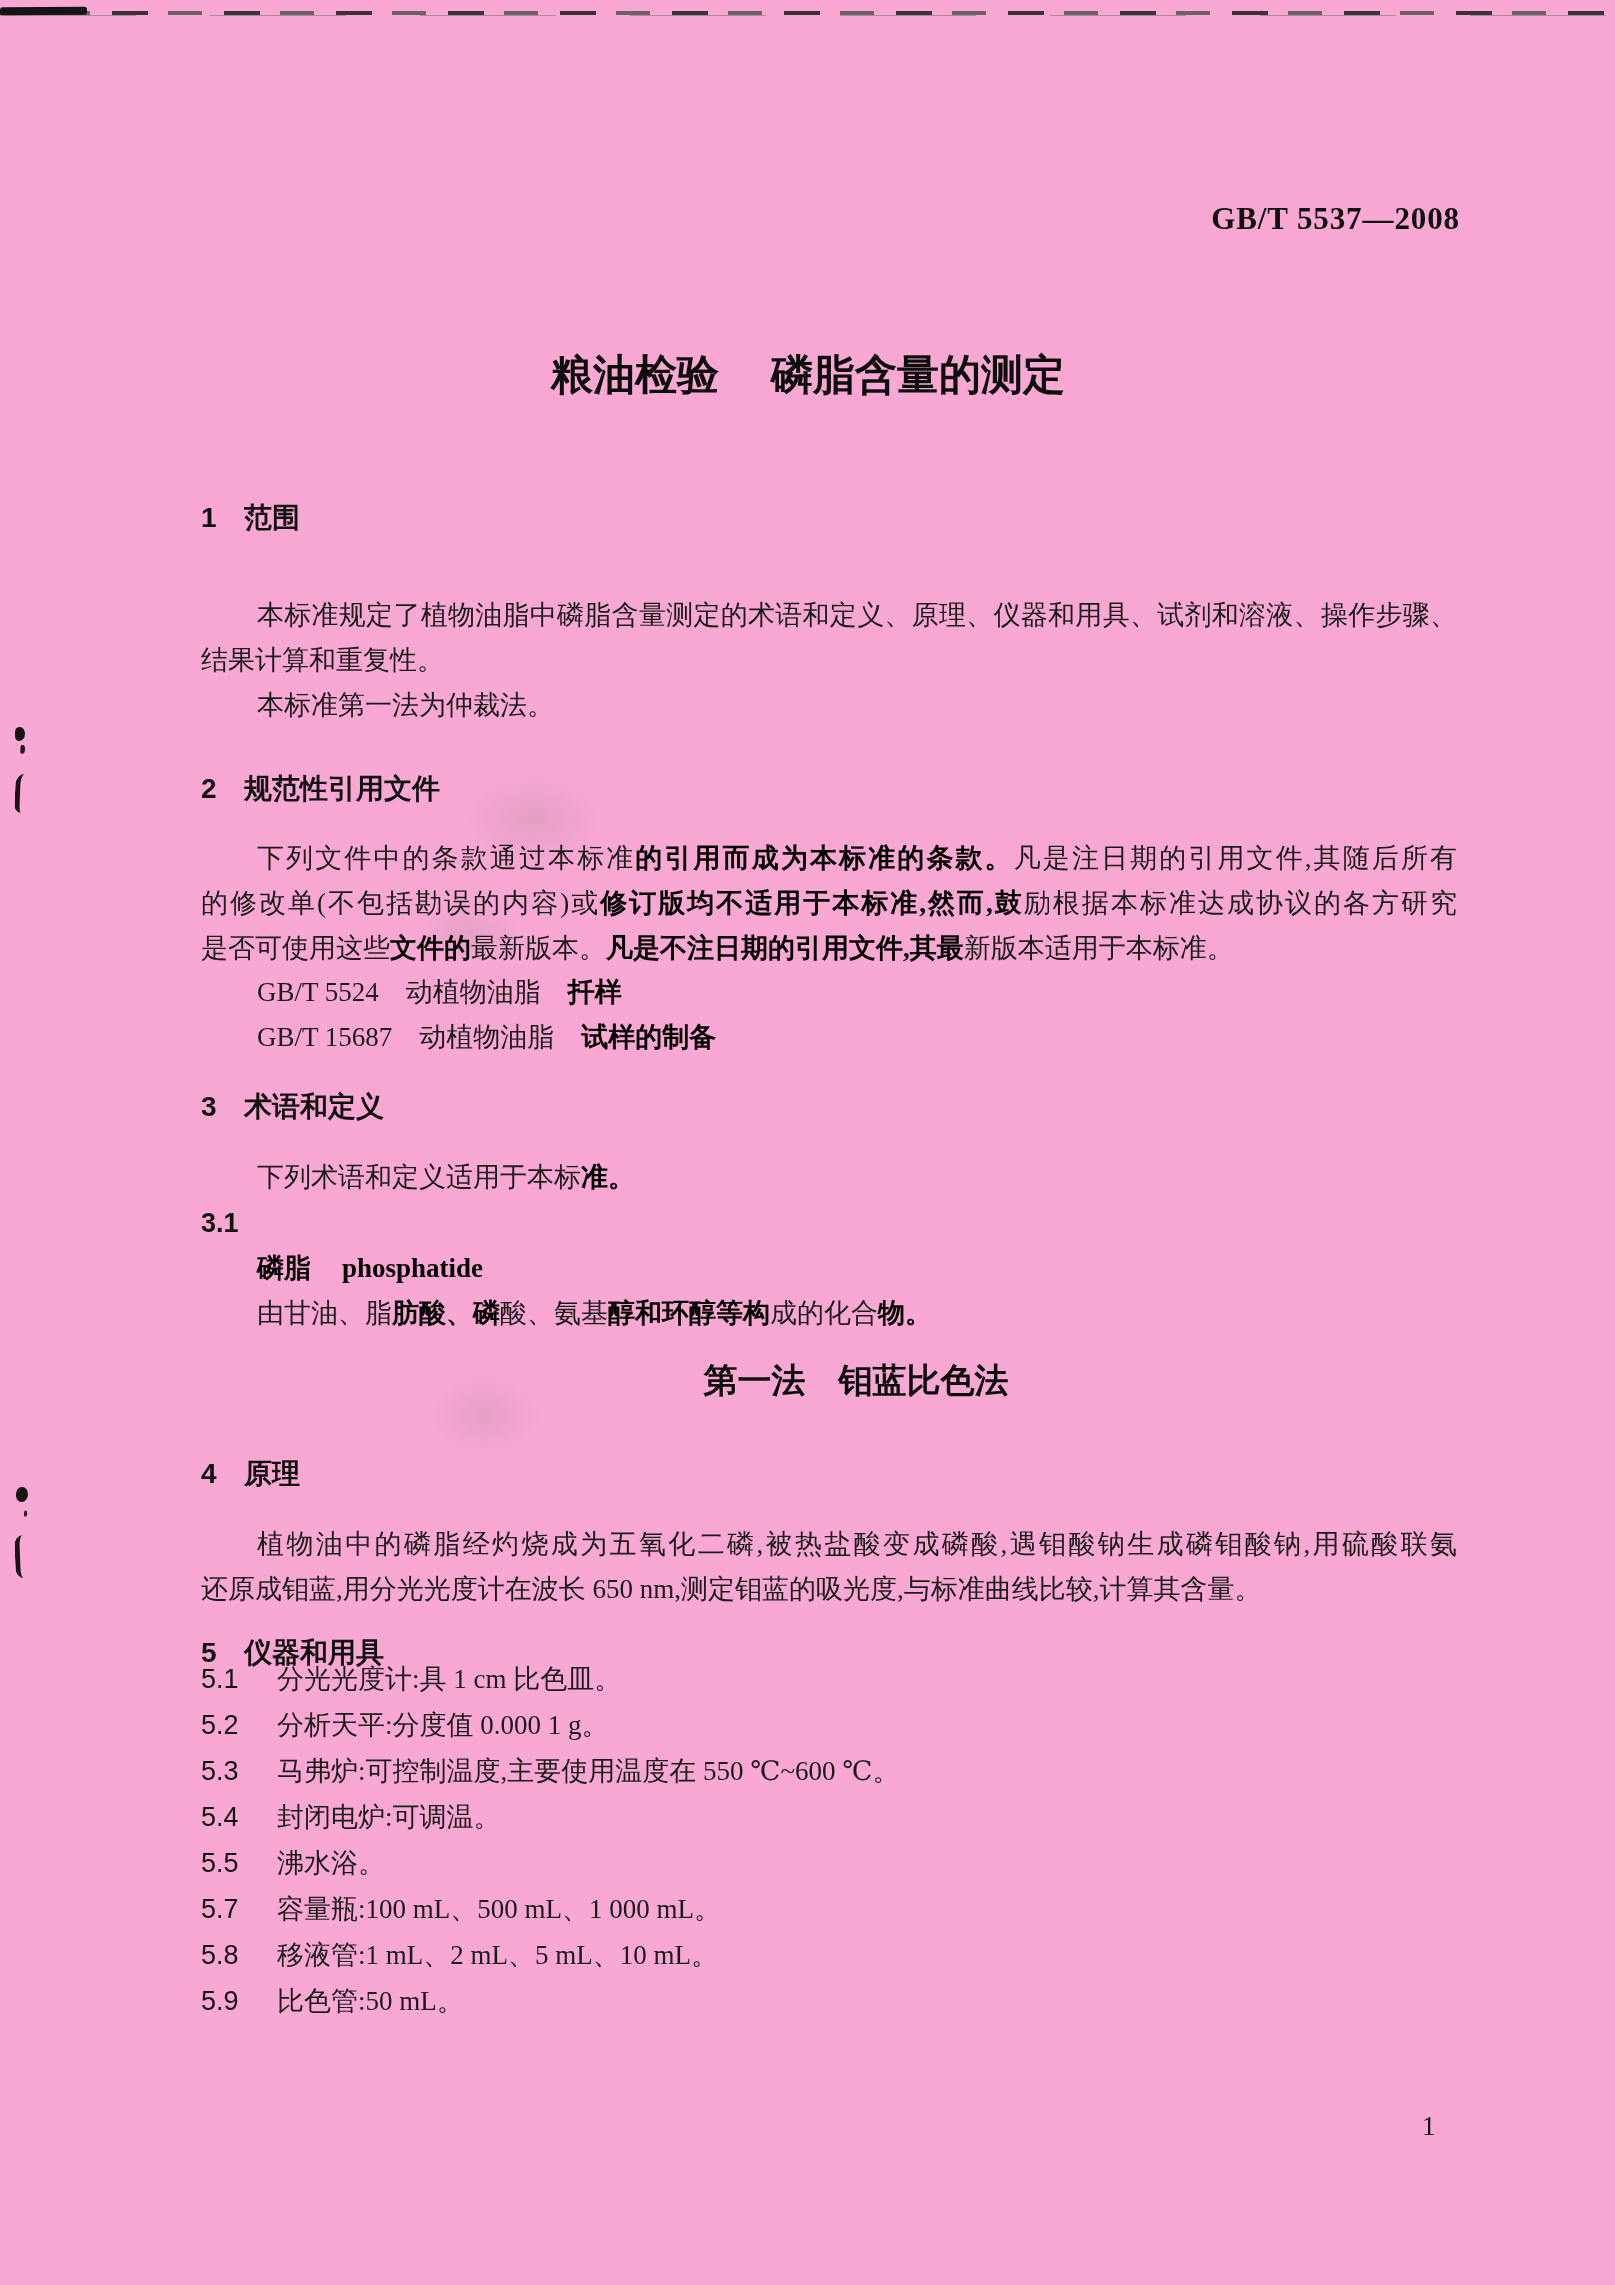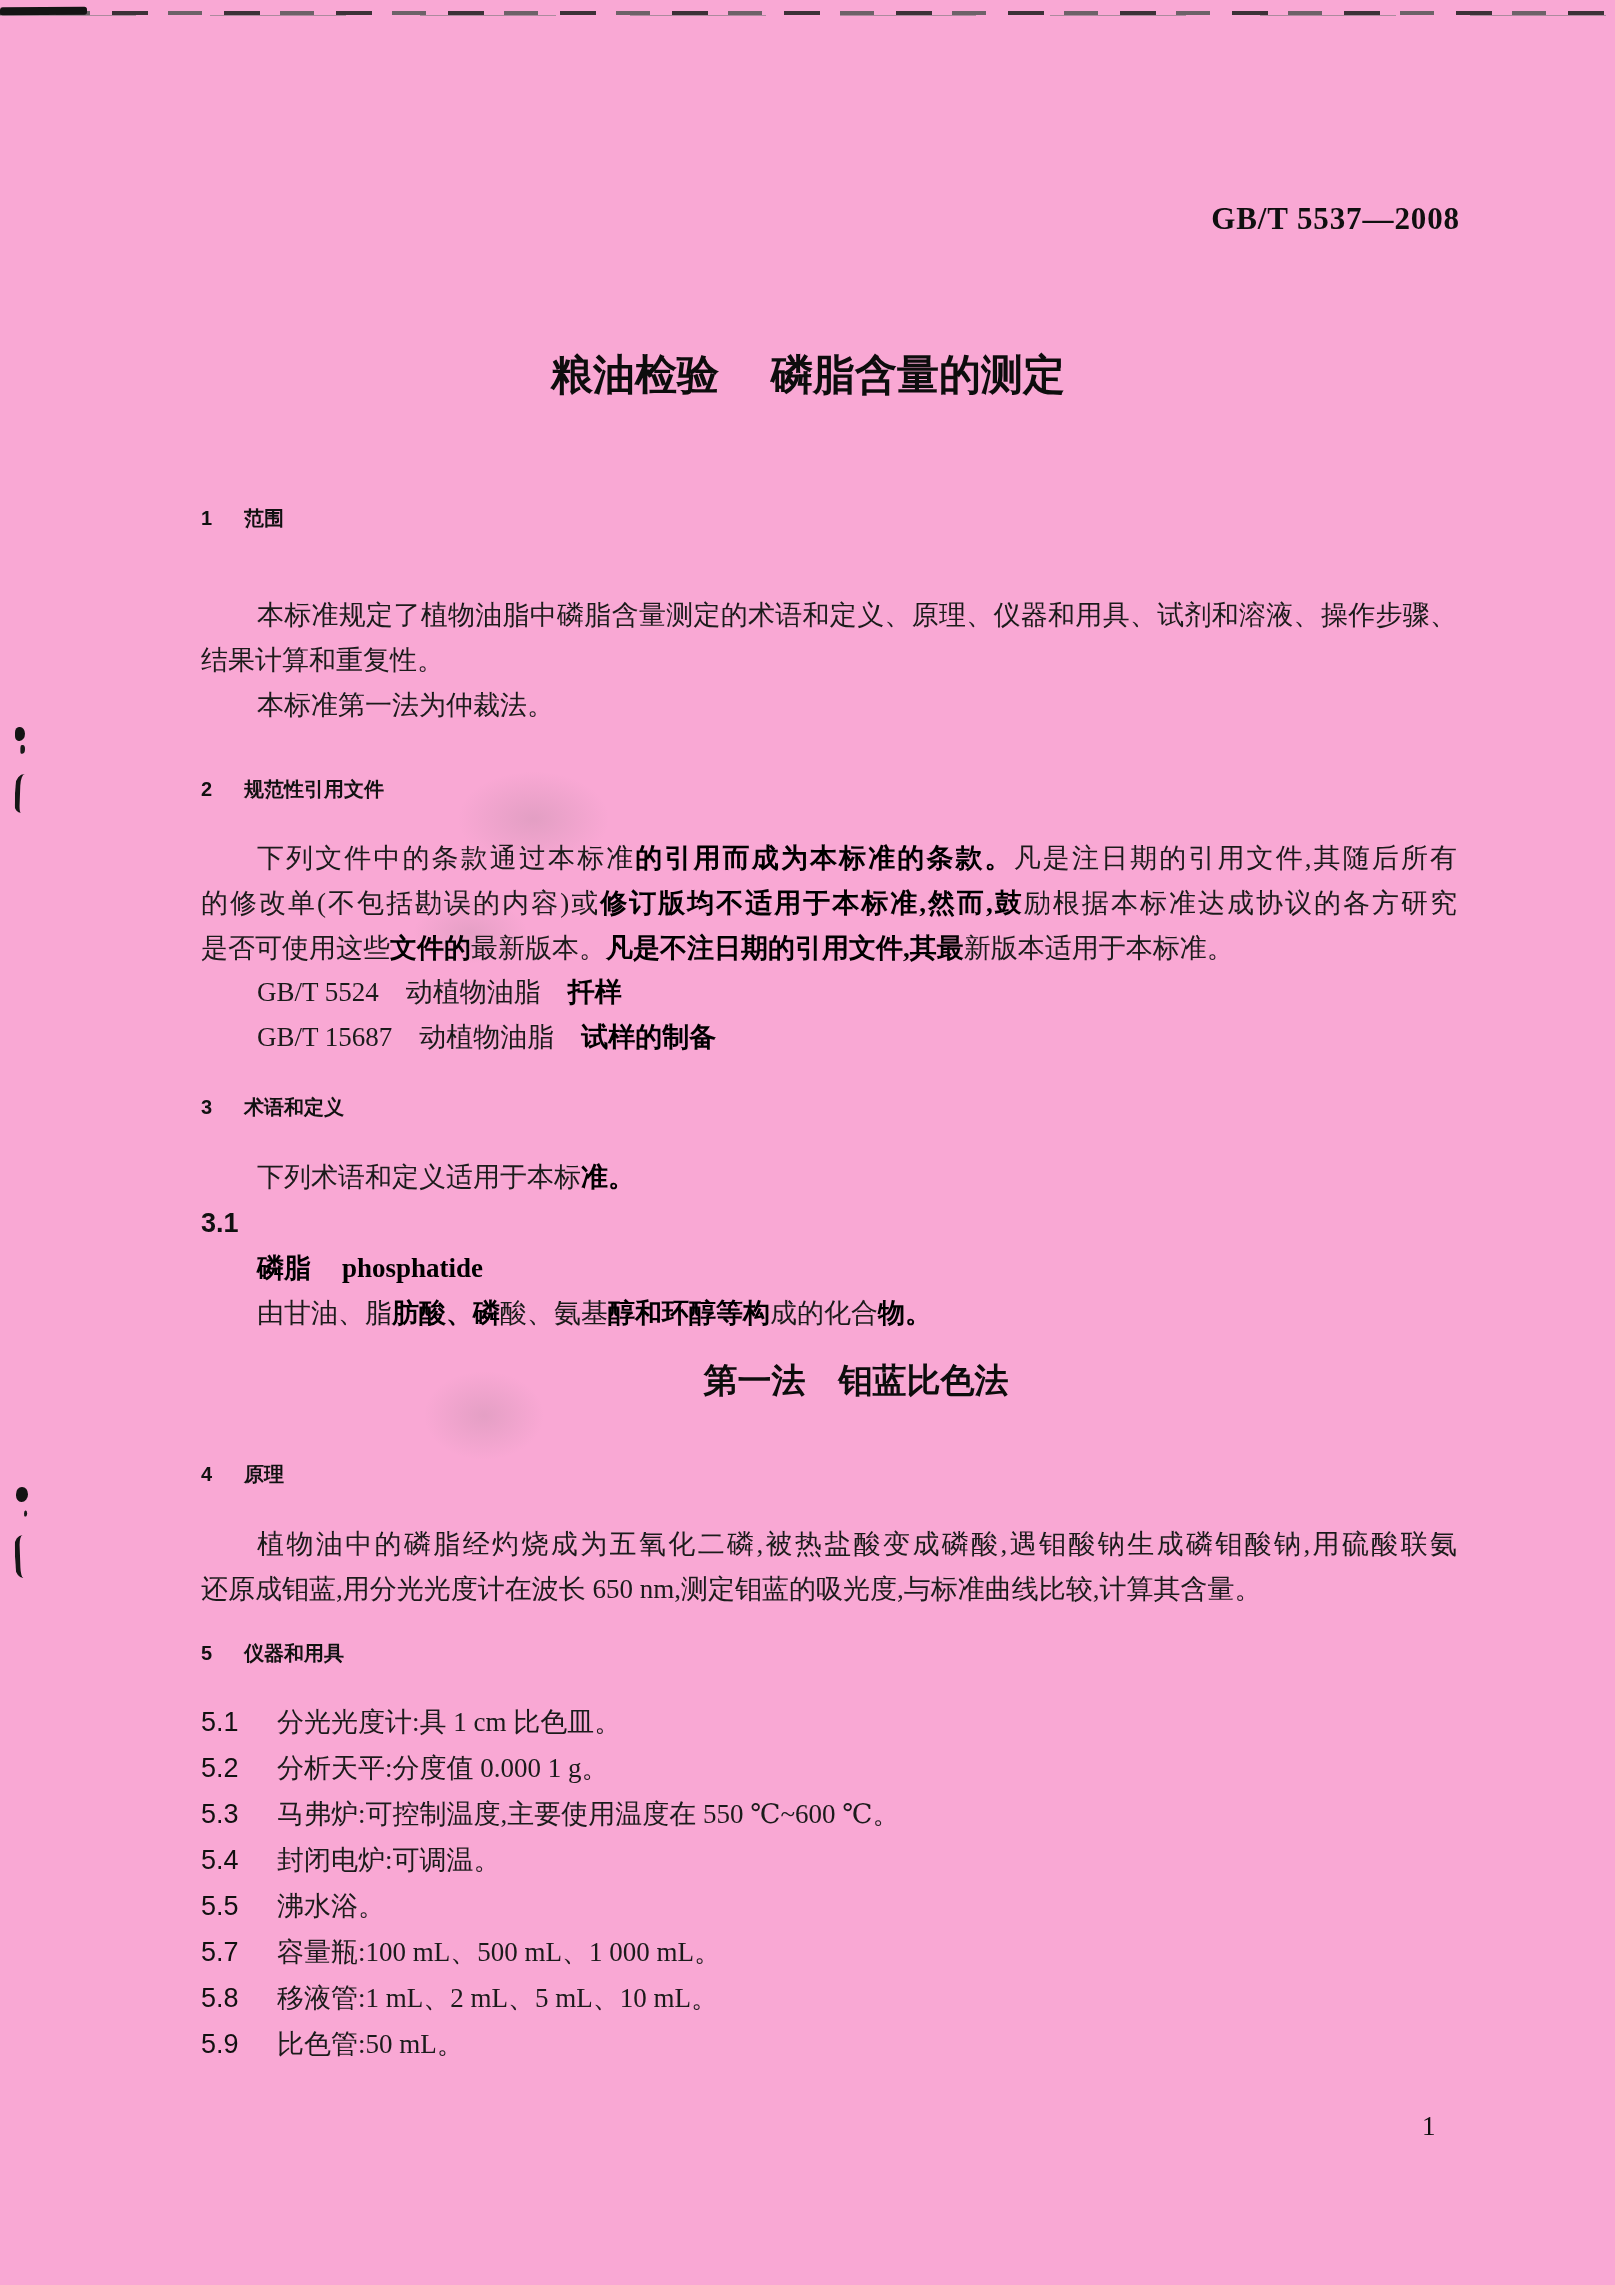--- a/index.html
+++ b/index.html
@@ -48,21 +48,21 @@
     text-align:center;
     font-family:"Liberation Sans","DejaVu Sans",sans-serif;
     font-weight:bold;font-size:42px;line-height:54px;color:#0d0d0d;
     margin:0;
   }
   .doc-title .gap{display:inline-block;width:52px;}
   
   .abs{position:absolute;left:201px;width:1256px;}
   .sec-heading{
     font-family:"Liberation Sans","DejaVu Sans",sans-serif;
-    font-weight:bold;font-size:20px;line-height:40px;color:#111;
+    font-weight:bold;font-size:28px;line-height:40px;color:#111;
     white-space:nowrap;
   }
   .sec-num{display:inline-block;min-width:43px;}
   .sub-num{
     font-family:"Liberation Sans","DejaVu Sans",sans-serif;
     font-weight:bold;font-size:27px;line-height:40px;color:#111;
   }
   .body-block{font-size:27px;line-height:45px;color:#1b1b1b;}
   .line{min-height:45px;}
   .indent{text-indent:56px;}
@@ -151,21 +151,21 @@
     <span class="sec-num">4</span><span>原理</span>
   </div>
   <div class="abs body-block" style="top:1522px">
     <div class="line indent just">植物油中的磷脂经灼烧成为五氧化二磷,被热盐酸变成磷酸,遇钼酸钠生成磷钼酸钠,用硫酸联氨</div>
     <div class="line">还原成钼蓝,用分光光度计在波长 650 nm,测定钼蓝的吸光度,与标准曲线比较,计算其含量。</div>
   </div>
 
   <div class="abs sec-heading" style="top:1633px">
     <span class="sec-num">5</span><span>仪器和用具</span>
   </div>
-  <div class="abs" style="top:1699px">
+  <div class="abs" style="top:1656px">
     <div class="app-item">
       <span class="item-no">5.1</span><span>分光光度计:具 1 cm 比色皿。</span>
     </div>
     <div class="app-item">
       <span class="item-no">5.2</span><span>分析天平:分度值 0.000 1 g。</span>
     </div>
     <div class="app-item">
       <span class="item-no">5.3</span><span>马弗炉:可控制温度,主要使用温度在 550 ℃~600 ℃。</span>
     </div>
     <div class="app-item">

